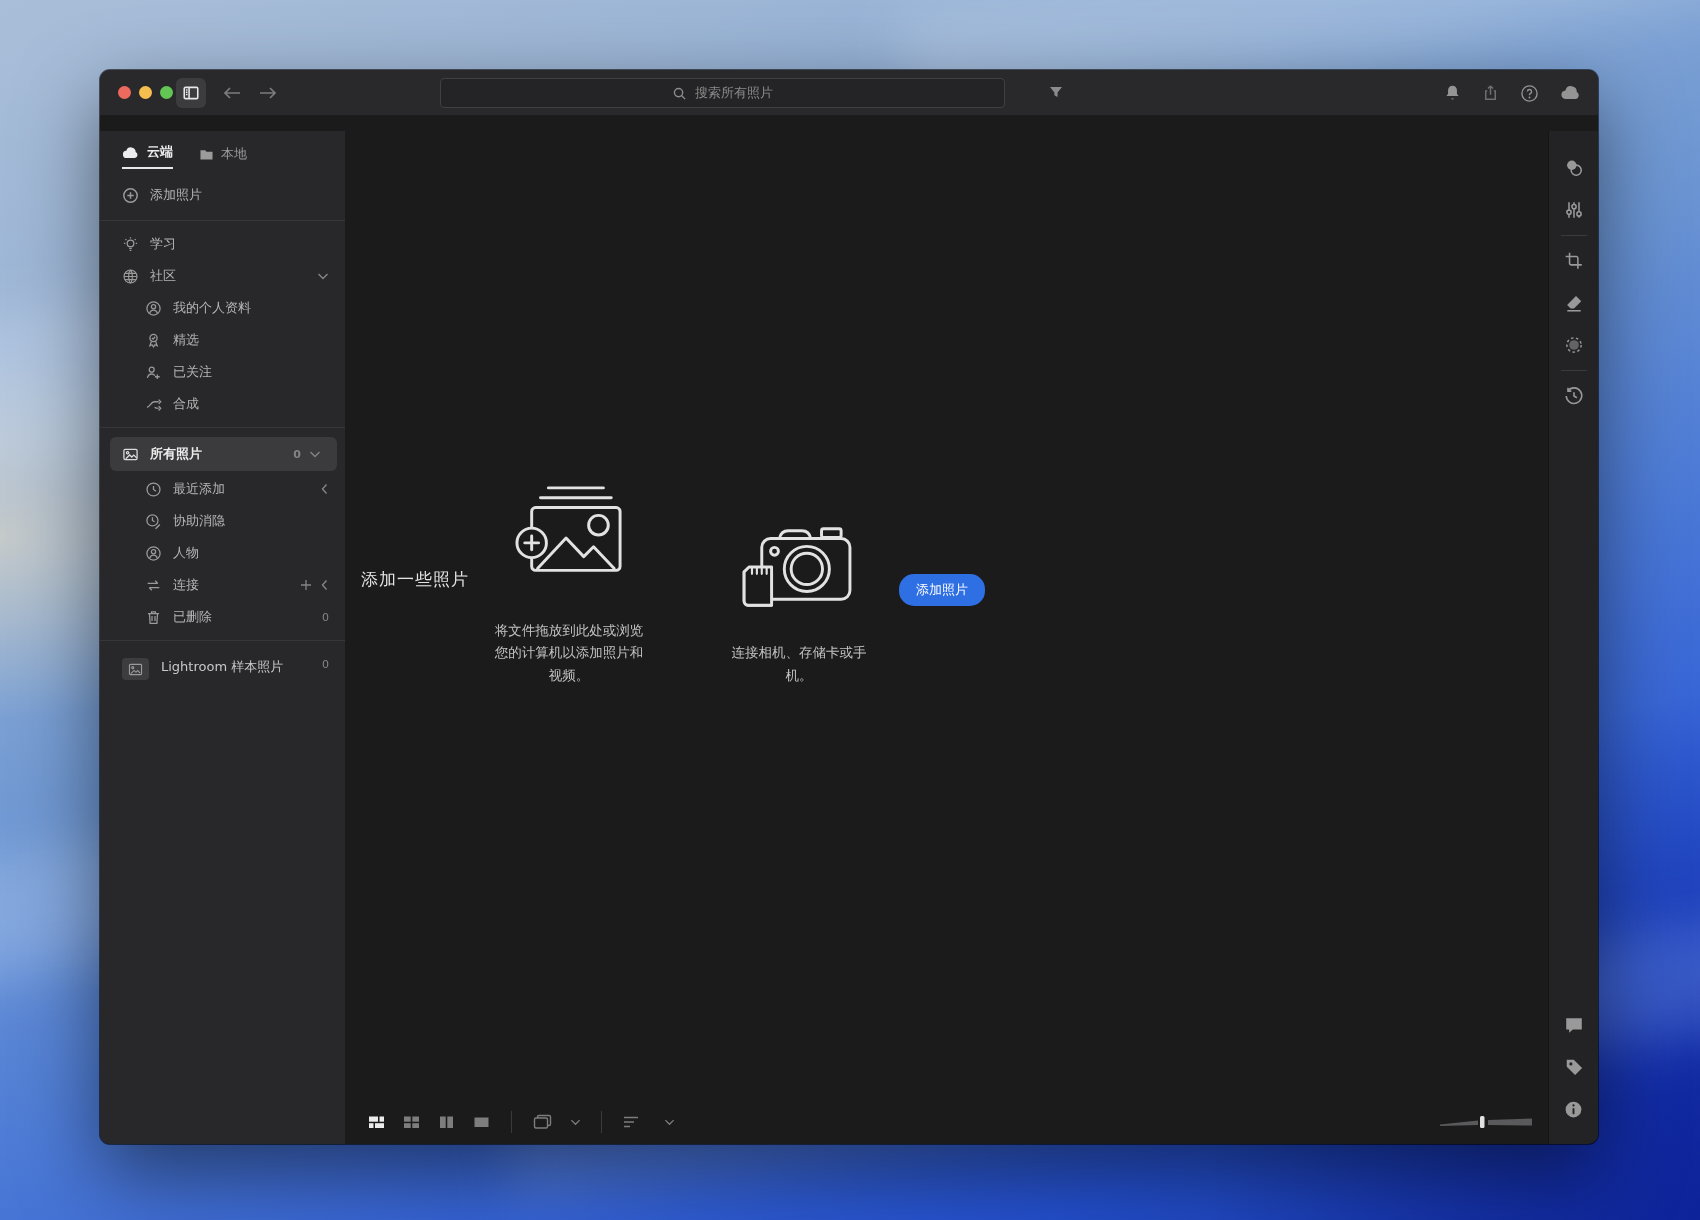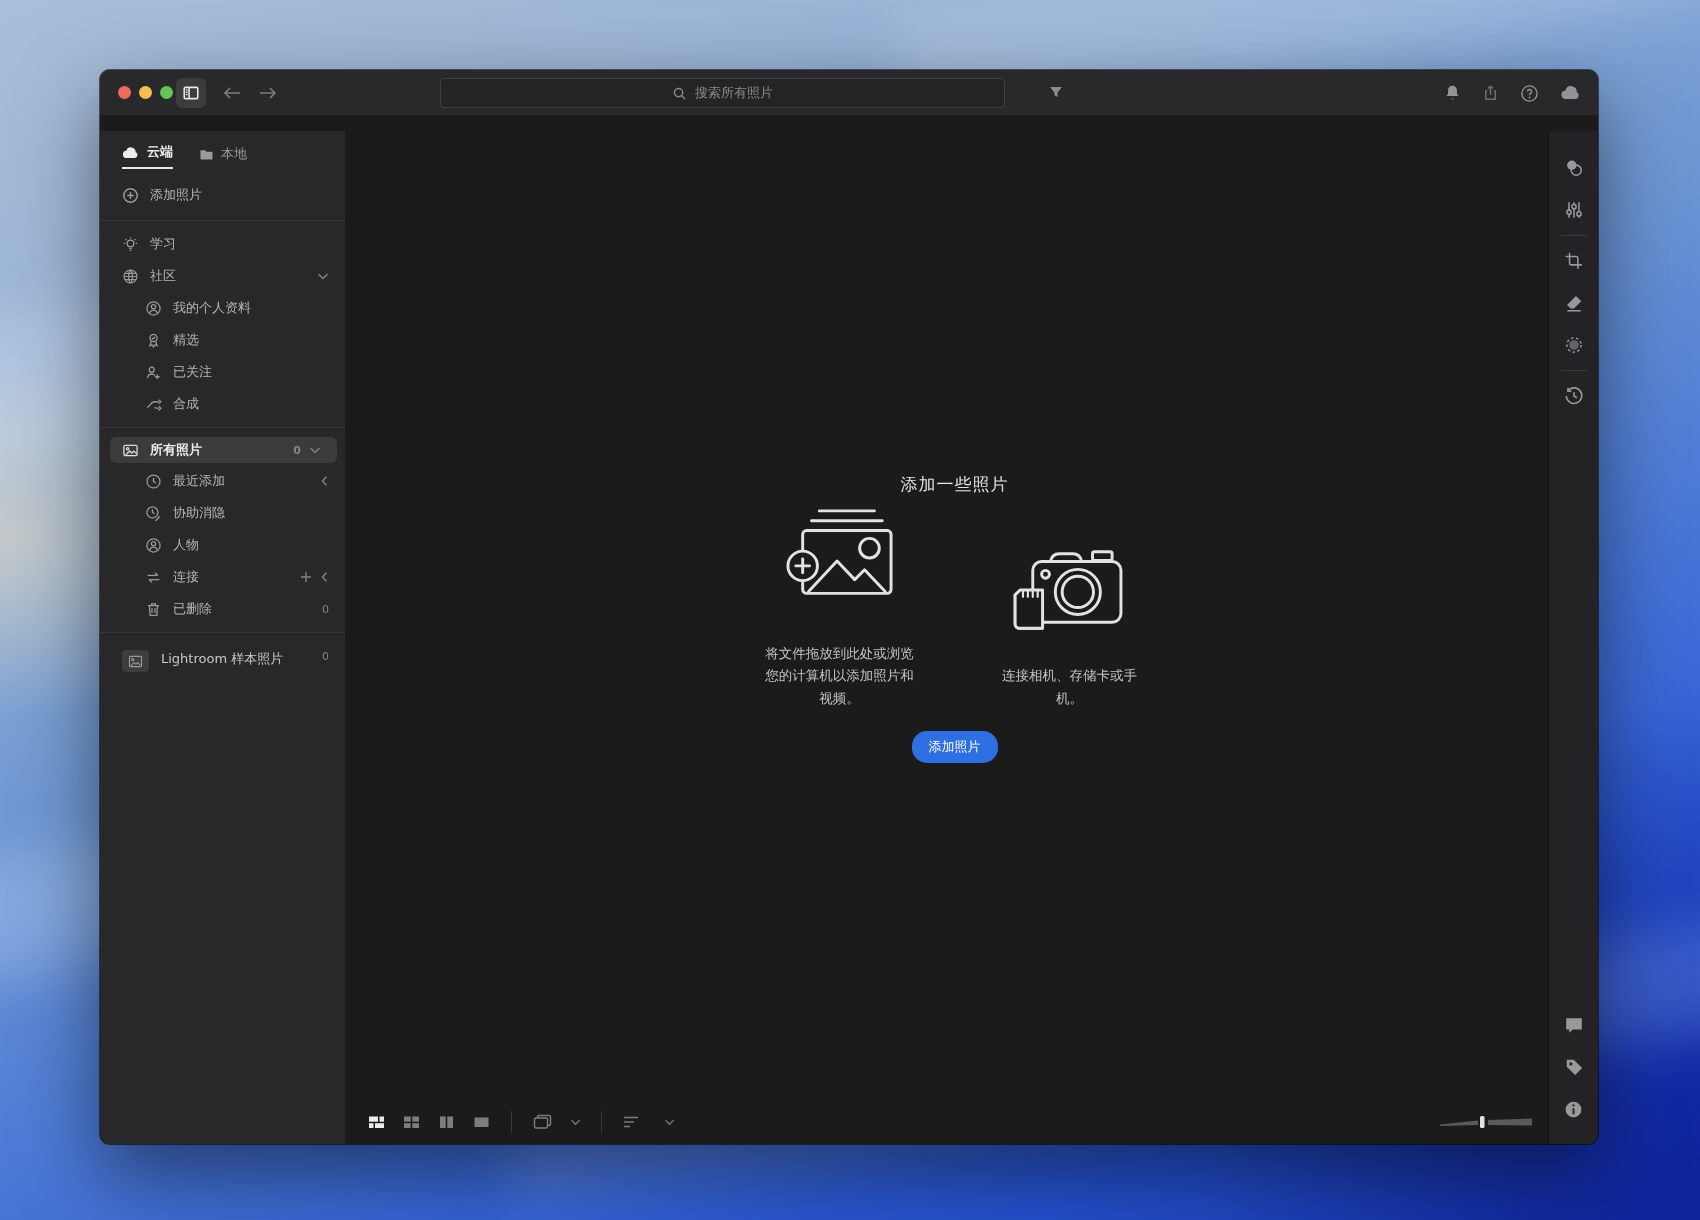--- a/index.html
+++ b/index.html
@@ -48,36 +48,36 @@
   .sidebar { width:245px; flex:none; background:#28282a; display:flex; flex-direction:column; font-size:13px; }
   .tabs { display:flex; gap:26px; padding:12px 0 8px 22px; align-items:flex-end; }
   .tab { display:flex; align-items:center; gap:7px; padding-bottom:6px; color:#9b9b9b; cursor:pointer; }
   .tab.active { color:#ededed; font-weight:bold; border-bottom:2px solid #e8e8e8; }
   .side-row { display:flex; align-items:center; height:32px; padding:0 16px 0 22px; gap:11px; color:#b5b5b5; cursor:pointer; }
   .side-row .ic { width:17px; flex:none; display:flex; justify-content:center; color:#9a9a9a; }
   .side-row .lbl { flex:1; white-space:nowrap; overflow:hidden; }
   .side-row .meta { color:#848484; font-size:11px; display:flex; align-items:center; gap:8px; }
   .indent { padding-left:45px;justify-content:center; }
   .divider { height:1px; background:#373739; margin:7px 0; }
-  .sel-row { background:#3b3b3e; border-radius:6px; margin:2px 8px 2px 10px; padding-left:12px; height:26px; color:#ededed; font-weight:bold; }
+  .sel-row { background:#3b3b3e; border-radius:6px; margin:2px 8px 2px 10px; padding-left:12px; height:34px; color:#ededed; font-weight:bold; }
   .sel-row .ic { color:#dcdcdc; }
   .albums-head { display:flex; align-items:flex-start; padding:14px 14px 6px 22px; gap:22px; }
   .alb-tab { padding-bottom:7px; color:#9b9b9b; cursor:pointer; }
   .alb-tab.active { color:#ededed; font-weight:bold; border-bottom:2px solid #e8e8e8; }
   .alb-actions { margin-left:auto; display:flex; gap:16px; color:#a8a8a8; }
   .dd { position:relative; }
   .dd::after { content:""; position:absolute; right:-6px; bottom:-1px; border-left:4px solid transparent; border-top:4px solid #8a8a8a; transform:rotate(-45deg); }
   .album-row { display:flex; align-items:flex-start; gap:12px; padding:10px 16px 0 22px; color:#c9c9c9; cursor:pointer; }
   .album-thumb { width:27px; height:22px; border-radius:4px; background:#3d3d40; display:flex; align-items:center; justify-content:center; color:#9a9a9a; }
   .album-row .lbl { flex:1; font-size:13px; }
   .album-row .meta { color:#848484; font-size:11px; }
 
   
   .main { flex:1; position:relative; background:#1b1b1c; min-width:0; }
-  .empty { position:absolute; top:342px; left:16px; right:0; display:flex; flex-direction:column; align-items:center; color:#d6d6d6; }
+  .empty { position:absolute; top:342px; left:16px; right:0; display:flex; flex-direction:row; align-items:center; color:#d6d6d6; }
   .empty-title { font-size:17px; color:#e3e3e3; letter-spacing:1px; }
   .cards { display:flex; align-items:flex-end; gap:30px; margin-top:10px; }
   .card { width:200px; display:flex; flex-direction:column; align-items:center; }
   .card .art { height:108px; display:flex; align-items:flex-end; justify-content:center; color:#e2e2e2; }
   .caption { margin-top:28px; font-size:13.5px; line-height:1.65; color:#c2c2c2; text-align:center; }
   .cap1 { width:146px; } .cap2 { width:158px; } .cap3 { width:178px; }
   .add-btn { margin-top:22px; background:#2e6fe4; color:#fff; font-size:13px; border:none; border-radius:15px; padding:7px 17px; cursor:pointer; font-family:inherit; }
 
   
   .bottombar { position:absolute; left:0; right:0; bottom:0; height:44px; display:flex; align-items:center; padding:0 14px 0 22px; gap:16px; color:#7d7d7d; }

